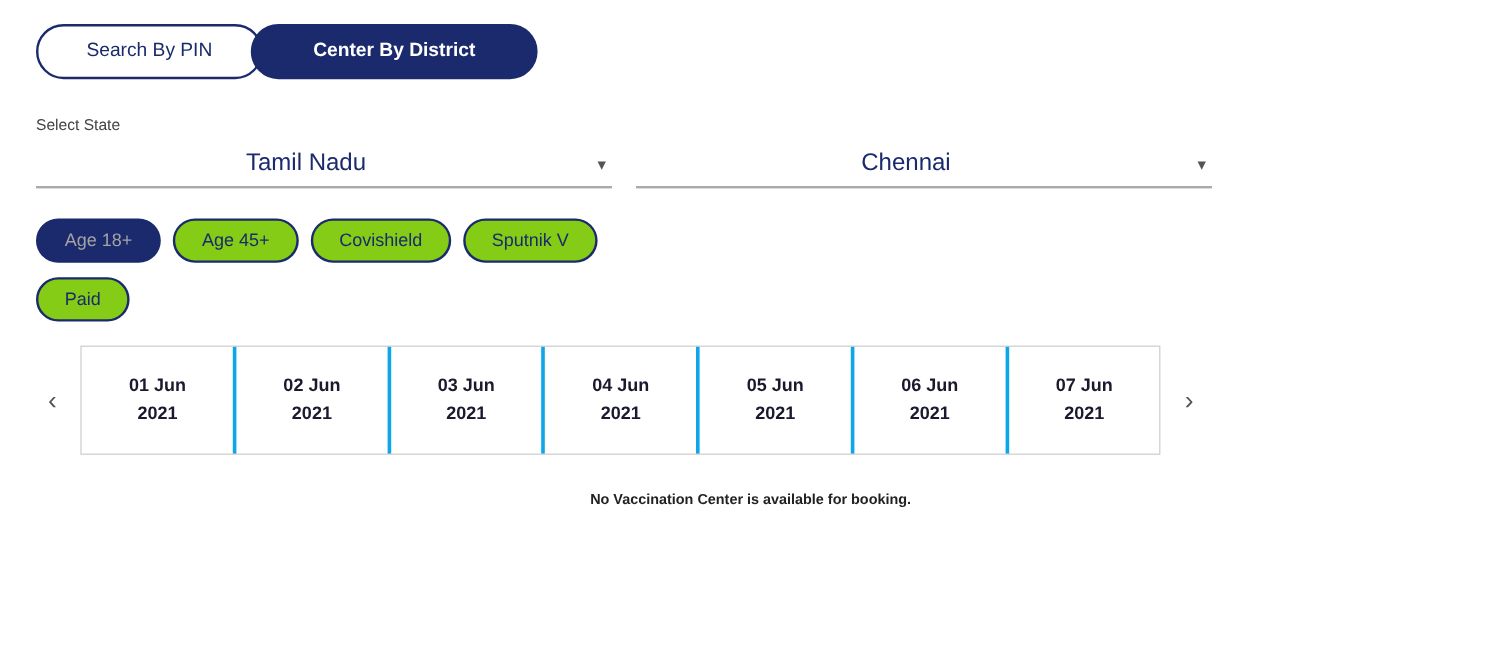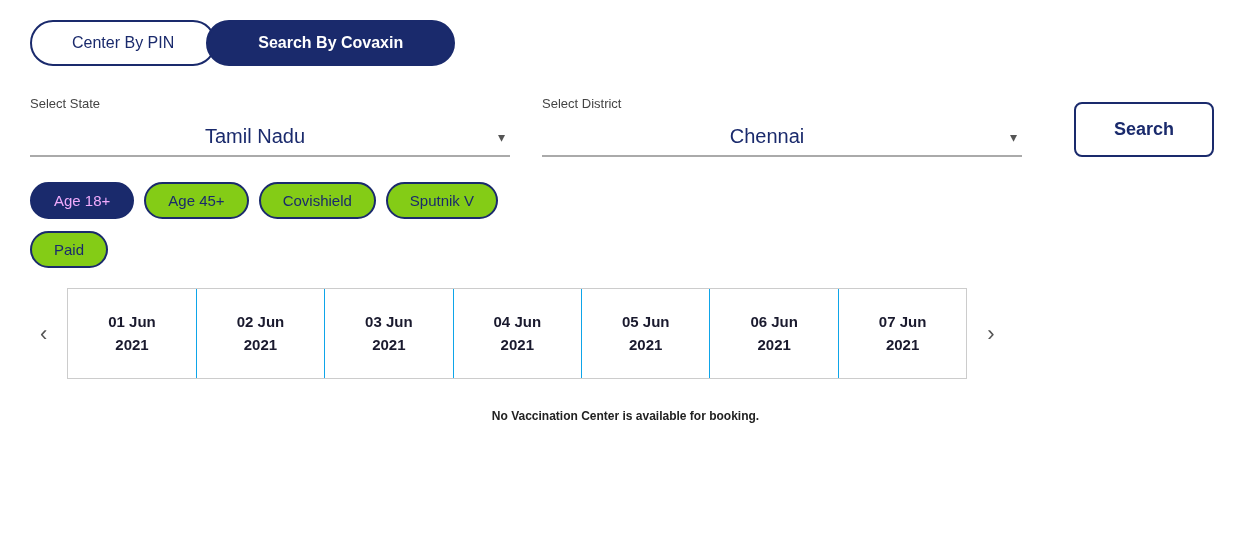--- a/index.html
+++ b/index.html
@@ -47,21 +47,21 @@
       font-weight: 600;
       cursor: pointer;
       white-space: nowrap;
       margin-left: -10px;
     }
 
     
     .select-row {
       display: flex;
       align-items: flex-end;
-      gap: 32px;
+      gap: 20px;
       margin-bottom: 25px;
     }
 
     .select-group {
       display: flex;
       flex-direction: column;
       gap: 6px;
     }
 
     .select-label {
@@ -127,21 +127,21 @@
       color: #1a2a6c;
       padding: 8px 22px;
       border-radius: 22px;
       font-size: 15px;
       font-weight: 500;
       cursor: pointer;
     }
 
     .chip.active {
       background: #1a2a6c;
-      color: #f0abfc;
+      color: #a3a3a3;
       text-align: center;
     }
 
     
     .date-carousel-wrapper {
       display: flex;
       align-items: center;
       margin-top: 20px;
       margin-left: 0;
     }
@@ -161,21 +161,21 @@
       border: 1px solid #ccc;
       flex: 1;
       max-width: 900px;
       margin: 0 10px;
     }
 
     .date-cell {
       flex: 1;
       text-align: center;
       padding: 22px 10px;
-      border-right: 1px solid #0ea5e9;
+      border-right: 3px solid #0ea5e9;
       font-size: 15px;
       font-weight: 600;
       color: #1a1a2e;
       line-height: 1.5;
       cursor: pointer;
     }
 
     .date-cell:last-child {
       border-right: none;
     }
@@ -186,52 +186,50 @@
       margin-top: 30px;
       font-size: 12px;
       font-weight: 700;
       color: #222;
     }
   </style>
 </head>
 <body>
 
 <div class="tab-row">
-  <button class="tab-pin">Center By PIN</button>
-  <button class="tab-district">Search By Covaxin</button>
+  <button class="tab-pin">Search By PIN</button>
+  <button class="tab-district">Center By District</button>
 </div>
 
 <div class="select-row">
   <div class="select-group">
     <label class="select-label">Select State</label>
     <div class="select-wrapper">
       <select class="select-control">
         <option>Tamil Nadu</option>
         <option>Maharashtra</option>
         <option>Delhi</option>
         <option>Karnataka</option>
       </select>
       <span class="select-arrow">▾</span>
     </div>
   </div>
 
   <div class="select-group">
-    <label class="select-label">Select District</label>
     <div class="select-wrapper">
       <select class="select-control">
         <option>Chennai</option>
         <option>Coimbatore</option>
         <option>Madurai</option>
         <option>Salem</option>
       </select>
       <span class="select-arrow">▾</span>
     </div>
   </div>
 
-  <button class="search-btn">Search</button>
 </div>
 
 <div class="filter-row">
   <button class="chip active">Age 18+</button>
   <button class="chip">Age 45+</button>
   <button class="chip">Covishield</button>
   <button class="chip">Sputnik V</button>
 </div>
 
 <div class="filter-row">

